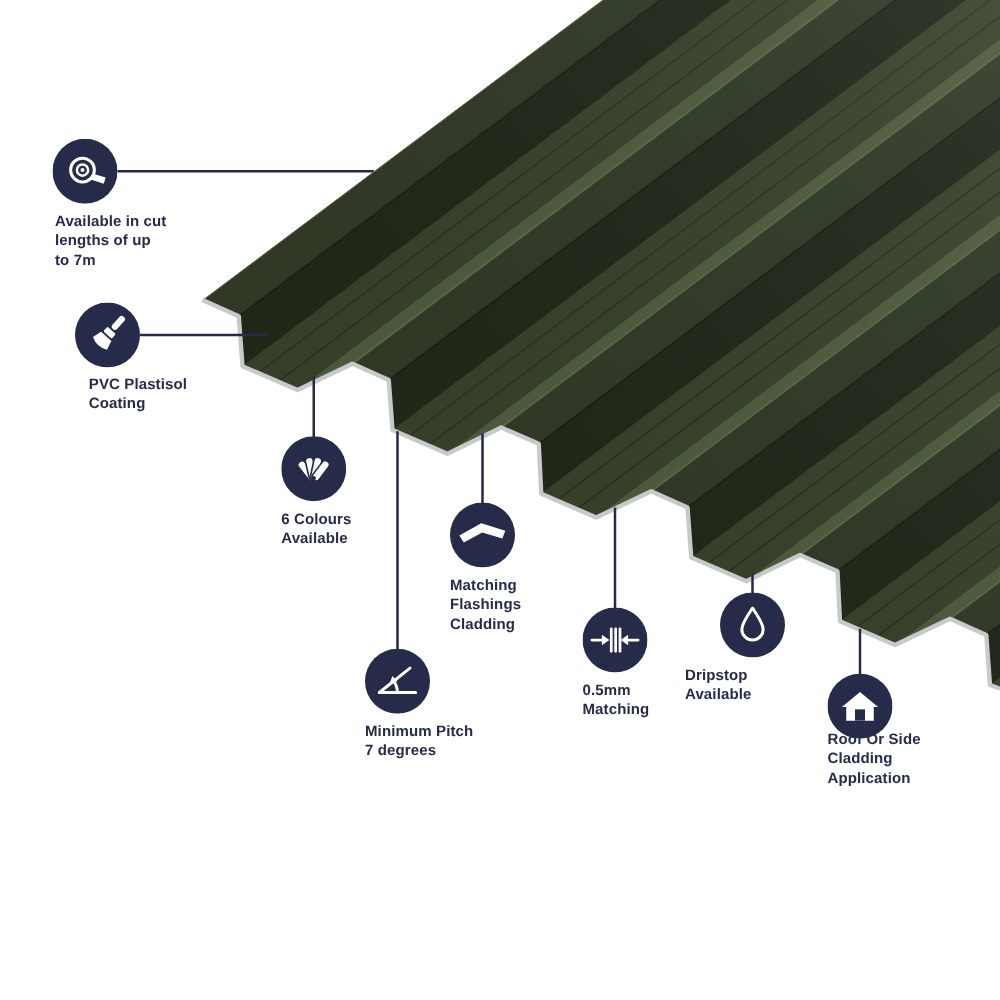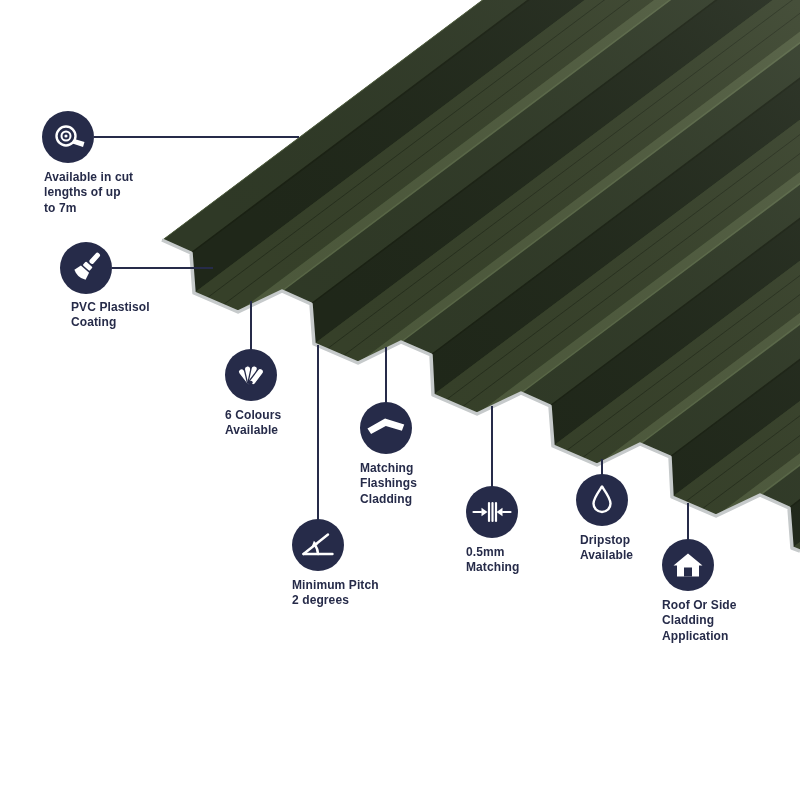--- a/index.html
+++ b/index.html
@@ -151,21 +151,21 @@
         <circle cx="26" cy="26" r="26" fill="#262b49"></circle>
         <g stroke="#fff" stroke-width="2.4" fill="none" stroke-linecap="round">
           <path d="M11.5 35 H40.5"></path>
           <path d="M11.5 35 L36 15.5"></path>
           <path d="M26 35 Q25.8 29.5 22.7 25.7"></path>
         </g>
         <path d="M19.8 27.6 L21.9 21.8 L25.9 25.9 Z" fill="#fff"></path>
       </svg>
     </div>
     <div class="clabel" style="left:292px;top:578px">Minimum Pitch
-2 degrees</div>
+7 degrees</div>
   </div>
 
   <div class="callout">
     <div class="cline" style="left:491px;top:406px;width:2px;height:81px"></div>
     <div class="cicon" style="left:466px;top:486px">
       <svg viewBox="0 0 52 52">
         <circle cx="26" cy="26" r="26" fill="#262b49"></circle>
         <g stroke="#fff" stroke-width="2.2" stroke-linecap="round" fill="none">
           <path d="M7.5 26 H15"></path>
           <path d="M44.5 26 H37"></path>
@@ -182,31 +182,31 @@
   </div>
 
   <div class="callout">
     <div class="cline" style="left:601px;top:459px;width:2px;height:16px"></div>
     <div class="cicon" style="left:576px;top:474px">
       <svg viewBox="0 0 52 52">
         <circle cx="26" cy="26" r="26" fill="#262b49"></circle>
         <path d="M26 12.5 C22 18.5 17.5 24.5 17.5 29.5 a8.5 8.5 0 0 0 17 0 C34.5 24.5 30 18.5 26 12.5 Z" fill="none" stroke="#fff" stroke-width="2.4" stroke-linejoin="round"></path>
       </svg>
     </div>
-    <div class="clabel" style="left:580px;top:533px">Dripstop
+    <div class="clabel" style="left:548px;top:533px">Dripstop
 Available</div>
   </div>
 
   <div class="callout">
     <div class="cline" style="left:687px;top:503px;width:2px;height:37px"></div>
     <div class="cicon" style="left:662px;top:539px">
       <svg viewBox="0 0 52 52">
         <circle cx="26" cy="26" r="26" fill="#262b49"></circle>
         <path d="M26 14.5 L40.5 26.5 L37 26.5 L37 37.5 L15 37.5 L15 26.5 L11.5 26.5 Z" fill="#fff"></path>
         <rect x="22" y="28.5" width="8" height="9" fill="#262b49"></rect>
       </svg>
     </div>
-    <div class="clabel" style="left:662px;top:598px">Roof Or Side
+    <div class="clabel" style="left:662px;top:584px">Roof Or Side
 Cladding
 Application</div>
   </div>
 
 </div>
 
 </body></html>

